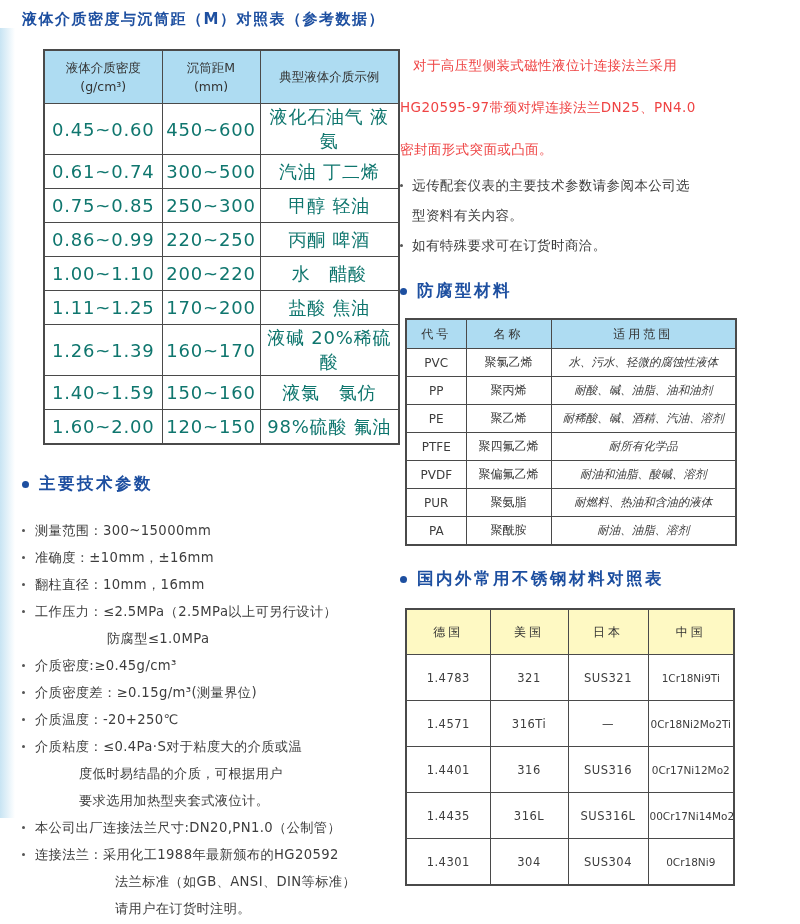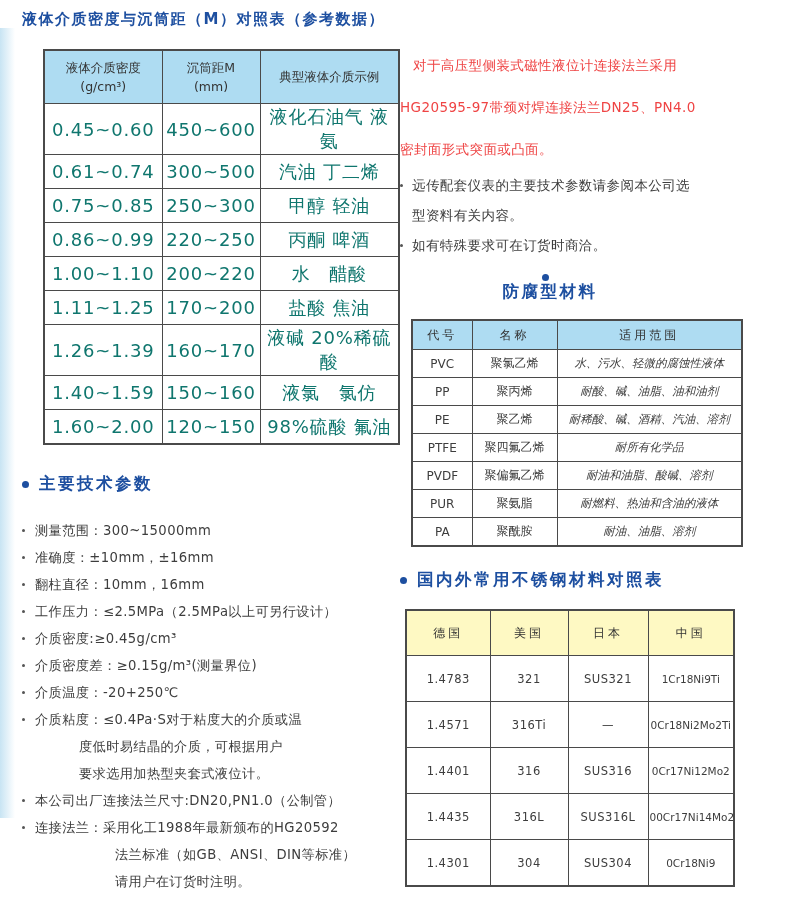--- a/index.html
+++ b/index.html
@@ -21,38 +21,38 @@
   .density-table{border:2px solid #4a4a4a;width:355px;margin-left:21px;}
   .density-table th{background:#aedcf2;border:1px solid #4a4a4a;font-weight:normal;
     font-size:12.5px;color:#333;height:50px;line-height:1.55;text-align:center;}
   .density-table td{border:1px solid #4a4a4a;font-size:18px;height:31px;text-align:center;letter-spacing:0.8px;color:#0f766e;}
 
   
   .sec-head{display:flex;align-items:center;}
   .sec-head .dot{width:7px;height:7px;border-radius:50%;background:#1d4fa0;margin-right:10px;flex:0 0 auto;}
   .sec-head .txt{color:#1d4fa0;font-weight:bold;font-size:16.5px;letter-spacing:2.5px;white-space:nowrap;}
   .head-left{margin:28px 0 22px 0;}
-  .head-right{margin:14px 0 16px 0;flex-direction:column;}
+  .head-right{margin:20px 0 16px 0;}
   .head-steel{margin:22px 0 18px 0;}
 
   
   .param-item{position:relative;padding-left:13px;font-size:13.2px;color:#3d3d3d;}
   .tick{position:absolute;left:0;top:12px;width:3px;height:3px;border-radius:50%;background:#555;}
   .param-line{line-height:27px;white-space:nowrap;letter-spacing:0.4px;}
   .m72{margin-left:72px;}
   .m76{margin-left:44px;}
   .m80{margin-left:80px;}
 
   
   .intro{font-size:13.5px;line-height:42px;text-indent:13px;letter-spacing:0.4px;color:#ef4444;}
   .note{position:relative;padding-left:12px;font-size:13.5px;line-height:30px;letter-spacing:0.4px;color:#3d3d3d;}
   .note .tick{top:14px;}
 
   
-  .ac-table{border:2px solid #4a4a4a;width:330px;margin-left:11px;}
+  .ac-table{border:2px solid #4a4a4a;width:330px;margin-left:5px;}
   .ac-table th{background:#aedcf2;border:1px solid #4a4a4a;font-weight:normal;font-size:12px;
     color:#333;height:26px;text-align:center;letter-spacing:3px;}
   .ac-table td{border:1px solid #4a4a4a;font-size:12px;height:25px;text-align:center;color:#3d3d3d;}
   .ac-table td:nth-child(3){font-size:11.5px;letter-spacing:0;font-style:italic;}
 
   
   .steel-table{border:2px solid #4a4a4a;width:328px;margin-left:5px;}
   .steel-table th{background:#fef9c3;border:1px solid #4a4a4a;font-weight:normal;font-size:12px;
     color:#333;height:42px;text-align:center;letter-spacing:3px;}
   .steel-table td{border:1px solid #4a4a4a;font-size:11.5px;height:43px;text-align:center;letter-spacing:0.5px;color:#3d3d3d;}
@@ -151,20 +151,21 @@
         <span class="tick"></span>
         <div class="param-line">准确度：±10mm，±16mm</div>
       </div>
       <div class="param-item">
         <span class="tick"></span>
         <div class="param-line">翻柱直径：10mm，16mm</div>
       </div>
       <div class="param-item">
         <span class="tick"></span>
         <div class="param-line">工作压力：≤2.5MPa（2.5MPa以上可另行设计）</div>
+        <div class="param-line m72">防腐型≤1.0MPa</div>
       </div>
       <div class="param-item">
         <span class="tick"></span>
         <div class="param-line">介质密度:≥0.45g/cm³</div>
       </div>
       <div class="param-item">
         <span class="tick"></span>
         <div class="param-line">介质密度差：≥0.15g/m³(测量界位)</div>
       </div>
       <div class="param-item">

